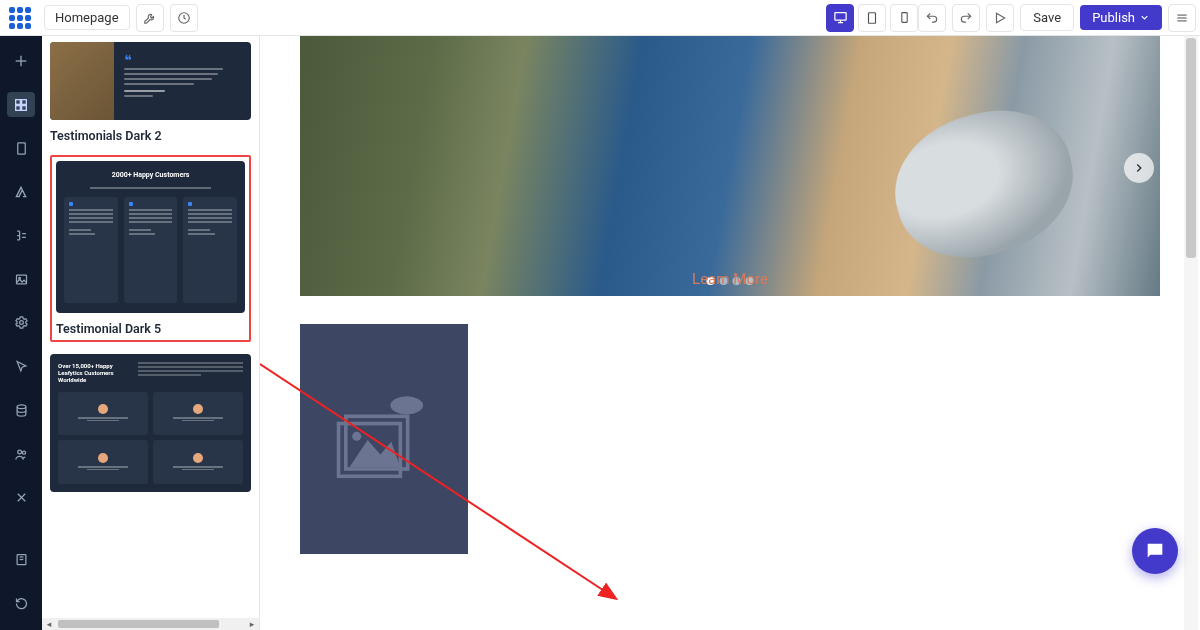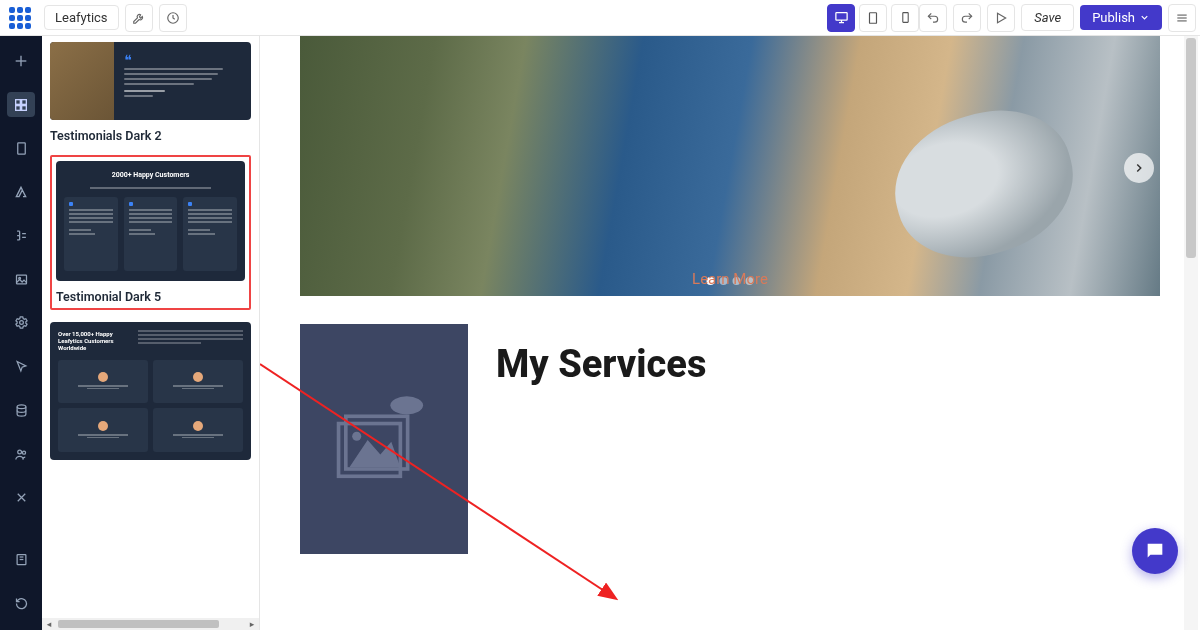--- a/index.html
+++ b/index.html
@@ -10,21 +10,21 @@
 .toolbar { height: 36px; background: #fff; border-bottom: 1px solid #e5e5e5; display: flex; align-items: center; padding: 0 4px; }
 .logo { width: 32px; height: 32px; border-radius: 4px; display: grid; grid-template-columns: repeat(3,1fr); grid-template-rows: repeat(3,1fr); gap: 2px; padding: 5px; margin-right: 8px; }
 .logo div { background: #1a5fd6; border-radius: 2px; }
 .toolbar-left { display: flex; align-items: center; gap: 6px; flex: 1; }
 .tb-item { padding: 4px 10px; font-size: 13px; color: #333; border: 1px solid #e5e5e5; border-radius: 4px; background: #fff; }
 .tb-icon { width: 28px; height: 28px; display: flex; align-items: center; justify-content: center; border: 1px solid #e5e5e5; border-radius: 4px; color: #666; background: #fff; }
 .toolbar-center { display: flex; align-items: center; gap: 4px; margin: 0 auto; }
 .dev-btn { width: 28px; height: 28px; display: flex; align-items: center; justify-content: center; border: 1px solid #e5e5e5; border-radius: 4px; color: #555; }
 .dev-btn.active { background: #4339ca; color: #fff; border-color: #4339ca; }
 .toolbar-right { display: flex; align-items: center; gap: 6px; }
-.save-btn { padding: 5px 12px; font-size: 13px; color: #333; border: 1px solid #e5e5e5; border-radius: 4px; background: #fff; font-style: italic; }
+.save-btn { padding: 5px 12px; font-size: 13px; color: #333; border: 1px solid #e5e5e5; border-radius: 4px; background: #fff; }
 .publish-btn { padding: 5px 12px; font-size: 13px; color: #fff; background: #4339ca; border-radius: 4px; display: flex; align-items: center; gap: 4px; }
 
 
 .main { display: flex; height: calc(100% - 36px); }
 
 
 .rail { width: 42px; background: #0f172a; display: flex; flex-direction: column; align-items: center; padding-top: 12px; gap: 18px; }
 .rail-icon { width: 28px; height: 28px; display: flex; align-items: center; justify-content: center; color: #94a3b8; border-radius: 4px; }
 .rail-icon.active { background: #334155; color: #c7d2fe; }
 .rail-spacer { flex: 1; }
@@ -114,21 +114,21 @@
         <div></div>
         <div></div>
         <div></div>
         <div></div>
         <div></div>
         <div></div>
         <div></div>
         <div></div>
       </div>
     <div class="toolbar-left">
-      <div class="tb-item">Leafytics</div>
+      <div class="tb-item">Homepage</div>
       <div class="tb-icon">
         <svg width="14" height="14" viewBox="0 0 24 24" fill="none" stroke="currentColor" stroke-width="2">
             <path d="M14.7 6.3a4 4 0 0 0-5.4 5.4L3 18v3h3l6.3-6.3a4 4 0 0 0 5.4-5.4l-2.8 2.8-2-2z"></path>
           </svg>
       </div>
       <div class="tb-icon">
         <svg width="14" height="14" viewBox="0 0 24 24" fill="none" stroke="currentColor" stroke-width="2">
             <circle cx="12" cy="12" r="9"></circle>
             <path d="M12 7v5l3 2"></path>
           </svg>
@@ -287,21 +287,21 @@
               <div class="line" style="width:35%;margin-top:5px;background:rgba(255,255,255,.55)"></div>
               <div class="line" style="width:25%"></div>
             </div>
           </div>
         </div>
         <div class="block-label">Testimonials Dark 2</div>
       </div>
 
       <div class="block-card selected">
         <div class="block-wrapper">
-          <div class="block-preview thumb-dark4" style="height:120px">
+          <div class="block-preview thumb-dark4" style="height:152px">
             <div class="title">2000+ Happy Customers</div>
             <div class="sub"></div>
             <div class="cols">
               <div class="col">
                   <div class="dot"></div>
                   <div class="l"></div>
                   <div class="l"></div>
                   <div class="l"></div>
                   <div class="l"></div>
                   <div class="l" style="width:50%;margin-top:6px"></div>
@@ -400,21 +400,20 @@
         <div class="service-img">
           <svg width="110" height="100" viewBox="0 0 120 110">
             <ellipse cx="85" cy="18" rx="18" ry="10" fill="#6b7491"></ellipse>
             <rect x="18" y="30" width="68" height="58" fill="none" stroke="#6b7491" stroke-width="4"></rect>
             <rect x="10" y="38" width="68" height="58" fill="none" stroke="#6b7491" stroke-width="4"></rect>
             <polygon points="22,86 42,56 56,72 68,58 78,86" fill="#6b7491"></polygon>
             <circle cx="30" cy="52" r="5" fill="#6b7491"></circle>
           </svg>
         </div>
         <div class="service-text">
-          <h2>My Services</h2>
         </div>
       </div>
 
       <svg class="anno-arrow" viewBox="0 0 400 290">
         <defs>
             <marker id="ah" markerWidth="10" markerHeight="8" refX="8" refY="4" orient="auto">
               <polygon points="0 0, 10 4, 0 8" fill="#e22"></polygon>
             </marker>
           </defs>
         <line x1="0" y1="40" x2="355" y2="274" stroke="#e22" stroke-width="2" marker-end="url(#ah)"></line>

